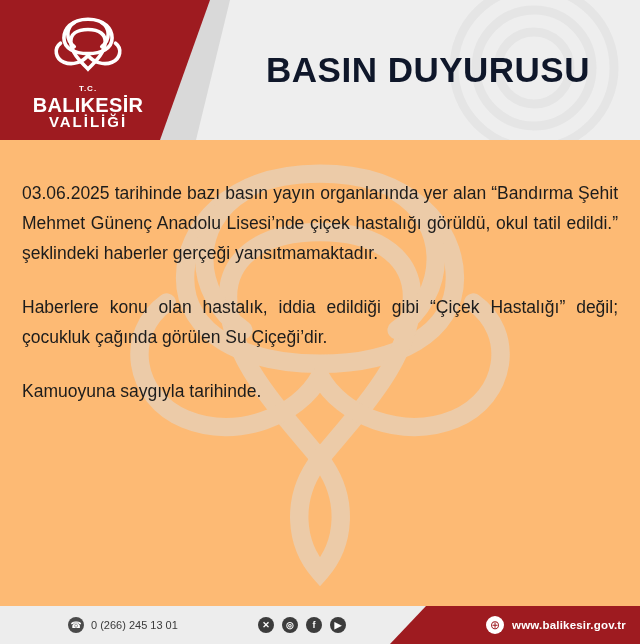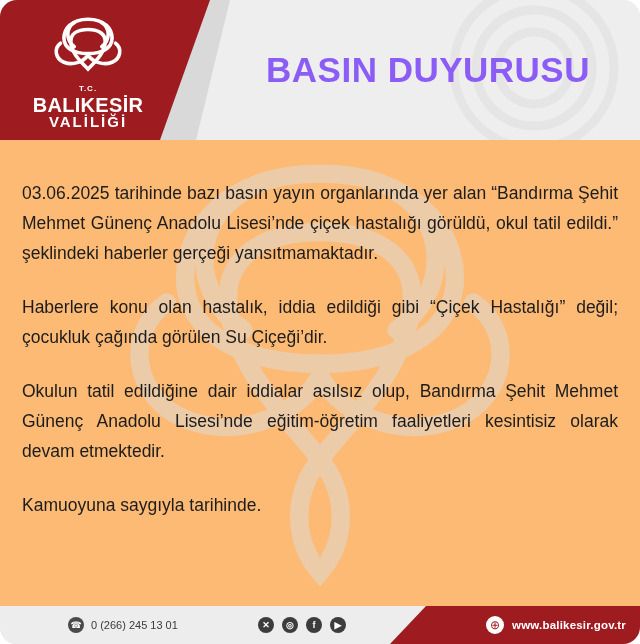--- a/index.html
+++ b/index.html
@@ -12,21 +12,20 @@
     background: #ffffff;
     font-family: "Liberation Sans", sans-serif;
     overflow: hidden;
   }
   .page {
     position: relative;
     width: 640px;
     height: 644px;
     background: #e8e8e8;
     overflow: hidden;
-    border-radius: 17px;
   }
 
   
   .header {
     position: relative;
     width: 640px;
     height: 140px;
     background: #eeeeee;
     overflow: hidden;
   }
@@ -99,21 +98,21 @@
     height: 140px;
     display: flex;
     align-items: center;
     justify-content: center;
     z-index: 3;
   }
   .header-title span {
     font-size: 35px;
     font-weight: bold;
     letter-spacing: 0.5px;
-    color: #8b5cf6;
+    color: #0f172a;
     font-family: "Liberation Sans", sans-serif;
   }
 
   
   .content {
     position: relative;
     width: 640px;
     height: 466px;
     background: #fdba74;
     overflow: hidden;
@@ -292,21 +291,20 @@
         <path d="M250 104 C278 124 272 166 238 180 C204 194 164 178 150 152"></path>
         <path d="M100 32 C66 52 66 98 100 122"></path>
         <path d="M200 32 C234 52 234 98 200 122"></path>
         <path d="M150 206 C130 232 134 262 150 280 C166 262 170 232 150 206 Z"></path>
       </g>
     </svg>
 
     <div class="body-text">
       <p class="para">03.06.2025 tarihinde bazı basın yayın organlarında yer alan “Bandırma Şehit Mehmet Günenç Anadolu Lisesi’nde çiçek hastalığı görüldü, okul tatil edildi.” şeklindeki haberler gerçeği yansıtmamaktadır.</p>
       <p class="para">Haberlere konu olan hastalık, iddia edildiği gibi “Çiçek Hastalığı” değil; çocukluk çağında görülen Su Çiçeği’dir.</p>
-      <p class="para">Okulun tatil edildiğine dair iddialar asılsız olup, Bandırma Şehit Mehmet Günenç Anadolu Lisesi’nde eğitim-öğretim faaliyetleri kesintisiz olarak devam etmektedir.</p>
       <p class="para last">Kamuoyuna saygıyla tarihinde.</p>
     </div>
   </div>
 
   <div class="footer">
     <div class="footer-bar"></div>
     <div class="footer-red"></div>
 
     <div class="footer-phone">
       <span class="circle-icon">☎</span>

